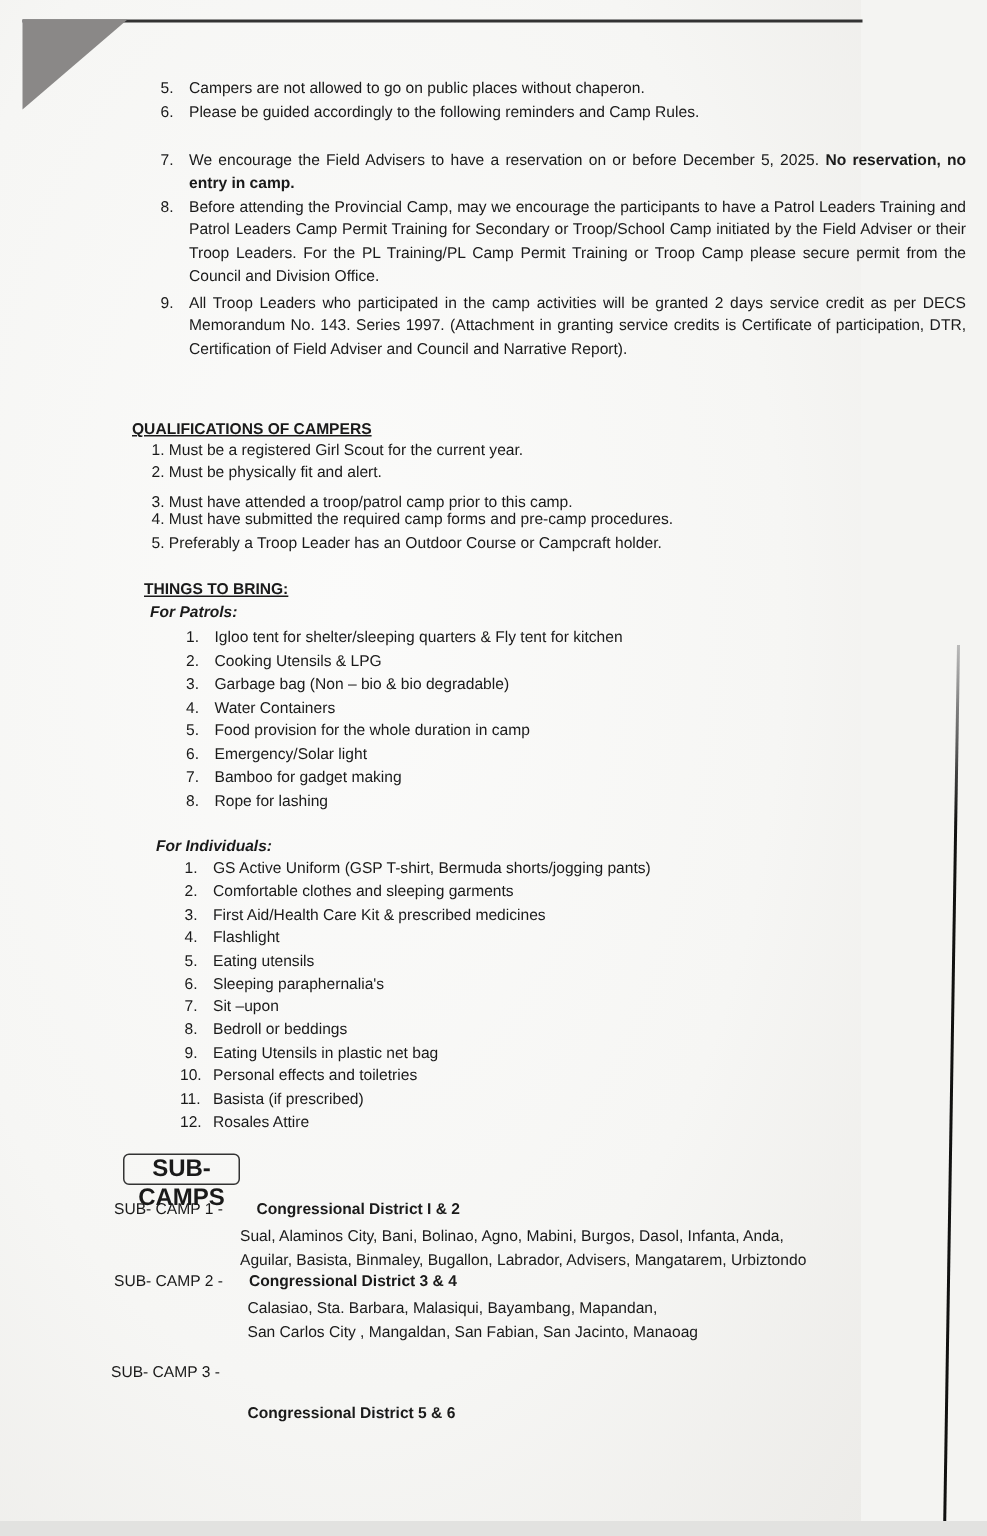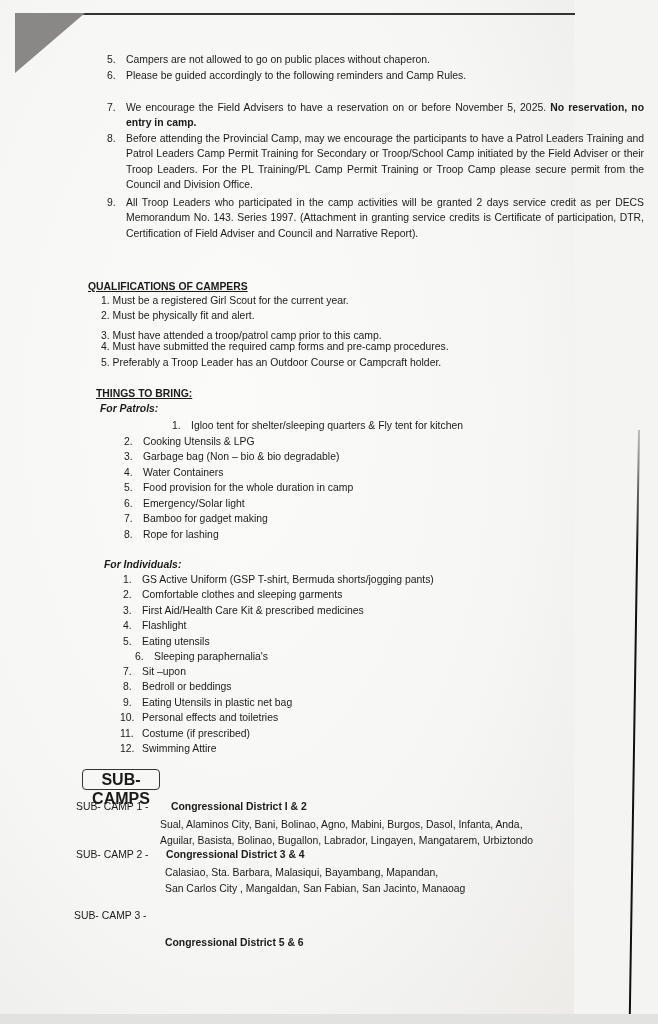--- a/index.html
+++ b/index.html
@@ -57,21 +57,21 @@
 
   <div class="abs" style="left:107px; top:52px;">
     <span class="num">5.</span><span>Campers are not allowed to go on public places without chaperon.</span>
   </div>
   <div class="abs" style="left:107px; top:68px;">
     <span class="num">6.</span><span>Please be guided accordingly to the following reminders and Camp Rules.</span>
   </div>
 
   <div class="para" style="left:126px; top:100px; width:518px;">
     <span class="num">7.</span>
-    <span>We encourage the Field Advisers to have a reservation on or before November 5, 2025.</span>
+    <span>We encourage the Field Advisers to have a reservation on or before December 5, 2025.</span>
     <span class="b">No reservation, no entry in camp.</span>
   </div>
 
   <div class="para" style="left:126px; top:131px; width:518px;">
     <span class="num">8.</span>
     <span>Before attending the Provincial Camp, may we encourage the participants to have a Patrol Leaders Training and Patrol Leaders Camp Permit Training for Secondary or Troop/School Camp initiated by the Field Adviser or their Troop Leaders. For the PL Training/PL Camp Permit Training or Troop Camp please secure permit from the Council and Division Office.</span>
   </div>
 
   <div class="para" style="left:126px; top:195px; width:518px;">
     <span class="num">9.</span>
@@ -81,51 +81,51 @@
   <div class="abs heading" style="left:88px; top:279px;">QUALIFICATIONS OF CAMPERS</div>
   <div class="abs" style="left:101px; top:293px;">1. Must be a registered Girl Scout for the current year.</div>
   <div class="abs" style="left:101px; top:308px;">2. Must be physically fit and alert.</div>
   <div class="abs" style="left:101px; top:328px;text-align:center;">3. Must have attended a troop/patrol camp prior to this camp.</div>
   <div class="abs" style="left:101px; top:339px;">4. Must have submitted the required camp forms and pre-camp procedures.</div>
   <div class="abs" style="left:101px; top:355px;">5. Preferably a Troop Leader has an Outdoor Course or Campcraft holder.</div>
 
   <div class="abs heading" style="left:96px; top:386px;">THINGS TO BRING:</div>
   <div class="abs subhead" style="left:100px; top:401px;">For Patrols:</div>
 
-  <div class="abs" style="left:124px; top:418px;margin-left:48px;"><span class="num">1.</span><span>Igloo tent for shelter/sleeping quarters &amp; Fly tent for kitchen</span></div>
+  <div class="abs" style="left:124px; top:418px;"><span class="num">1.</span><span>Igloo tent for shelter/sleeping quarters &amp; Fly tent for kitchen</span></div>
   <div class="abs" style="left:124px; top:434px;"><span class="num">2.</span><span>Cooking Utensils &amp; LPG</span></div>
   <div class="abs" style="left:124px; top:449px;"><span class="num">3.</span><span>Garbage bag  (Non – bio &amp; bio degradable)</span></div>
   <div class="abs" style="left:124px; top:465px;"><span class="num">4.</span><span>Water Containers</span></div>
   <div class="abs" style="left:124px; top:480px;"><span class="num">5.</span><span>Food provision for the whole duration in camp</span></div>
   <div class="abs" style="left:124px; top:496px;"><span class="num">6.</span><span>Emergency/Solar light</span></div>
   <div class="abs" style="left:124px; top:511px;"><span class="num">7.</span><span>Bamboo for gadget making</span></div>
   <div class="abs" style="left:124px; top:527px;"><span class="num">8.</span><span>Rope for lashing</span></div>
 
   <div class="abs subhead" style="left:104px; top:557px;">For Individuals:</div>
 
   <div class="abs" style="left:123px; top:572px;"><span class="num">1.</span><span>GS Active Uniform (GSP T-shirt, Bermuda shorts/jogging pants)</span></div>
   <div class="abs" style="left:123px; top:587px;"><span class="num">2.</span><span>Comfortable clothes and sleeping garments</span></div>
   <div class="abs" style="left:123px; top:603px;"><span class="num">3.</span><span>First Aid/Health Care Kit &amp; prescribed medicines</span></div>
   <div class="abs" style="left:123px; top:618px;"><span class="num">4.</span><span>Flashlight</span></div>
   <div class="abs" style="left:123px; top:634px;"><span class="num">5.</span><span>Eating utensils</span></div>
-  <div class="abs" style="left:123px; top:649px;margin-left:12px;"><span class="num">6.</span><span>Sleeping paraphernalia's</span></div>
+  <div class="abs" style="left:123px; top:649px;"><span class="num">6.</span><span>Sleeping paraphernalia's</span></div>
   <div class="abs" style="left:123px; top:664px;"><span class="num">7.</span><span>Sit –upon</span></div>
   <div class="abs" style="left:123px; top:679px;"><span class="num">8.</span><span>Bedroll or beddings</span></div>
   <div class="abs" style="left:123px; top:695px;"><span class="num">9.</span><span>Eating Utensils in plastic net bag</span></div>
   <div class="abs" style="left:120px; top:710px;"><span class="num" style="width:22px;">10.</span><span>Personal effects and toiletries</span></div>
-  <div class="abs" style="left:120px; top:726px;"><span class="num" style="width:22px;">11.</span><span>Costume (if prescribed)</span></div>
-  <div class="abs" style="left:120px; top:741px;"><span class="num" style="width:22px;">12.</span><span>Swimming Attire</span></div>
+  <div class="abs" style="left:120px; top:726px;"><span class="num" style="width:22px;">11.</span><span>Basista (if prescribed)</span></div>
+  <div class="abs" style="left:120px; top:741px;"><span class="num" style="width:22px;">12.</span><span>Rosales Attire</span></div>
 
   <div class="subcamps-box">SUB- CAMPS</div>
 
   <div class="sc-label" style="left:76px; top:801px;">SUB- CAMP 1   -</div>
   <div class="sc-dist" style="left:171px; top:801px;">Congressional District I &amp; 2</div>
   <div class="sc-towns" style="left:160px; top:817px;">
     <div>Sual,  Alaminos  City,  Bani,  Bolinao,  Agno,  Mabini,  Burgos,  Dasol,  Infanta,  Anda,</div>
-    <div>Aguilar, Basista, Bolinao,  Bugallon, Labrador, Lingayen, Mangatarem, Urbiztondo</div>
+    <div>Aguilar, Basista, Binmaley,  Bugallon, Labrador, Advisers, Mangatarem, Urbiztondo</div>
   </div>
 
   <div class="sc-label" style="left:76px; top:849px;">SUB- CAMP 2   -</div>
   <div class="sc-dist" style="left:166px; top:849px;">Congressional District 3 &amp; 4</div>
   <div class="sc-towns" style="left:165px; top:865px;">
     <div>Calasiao, Sta. Barbara, Malasiqui, Bayambang, Mapandan,</div>
     <div>San Carlos City , Mangaldan, San Fabian, San Jacinto, Manaoag</div>
   </div>
 
   <div class="sc-label" style="left:74px; top:910px;text-align:right;">SUB- CAMP 3   -</div>

